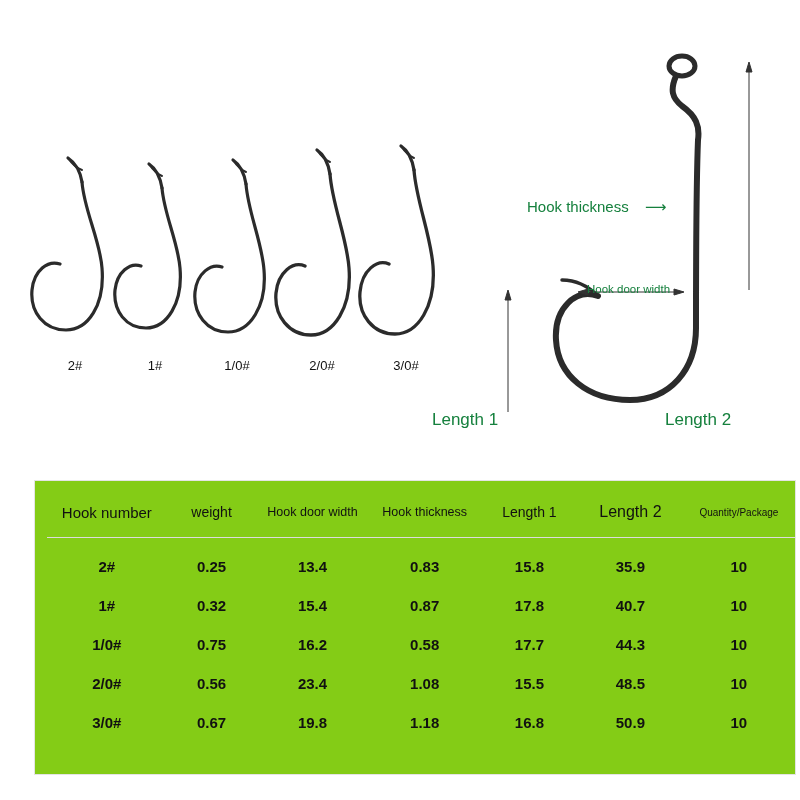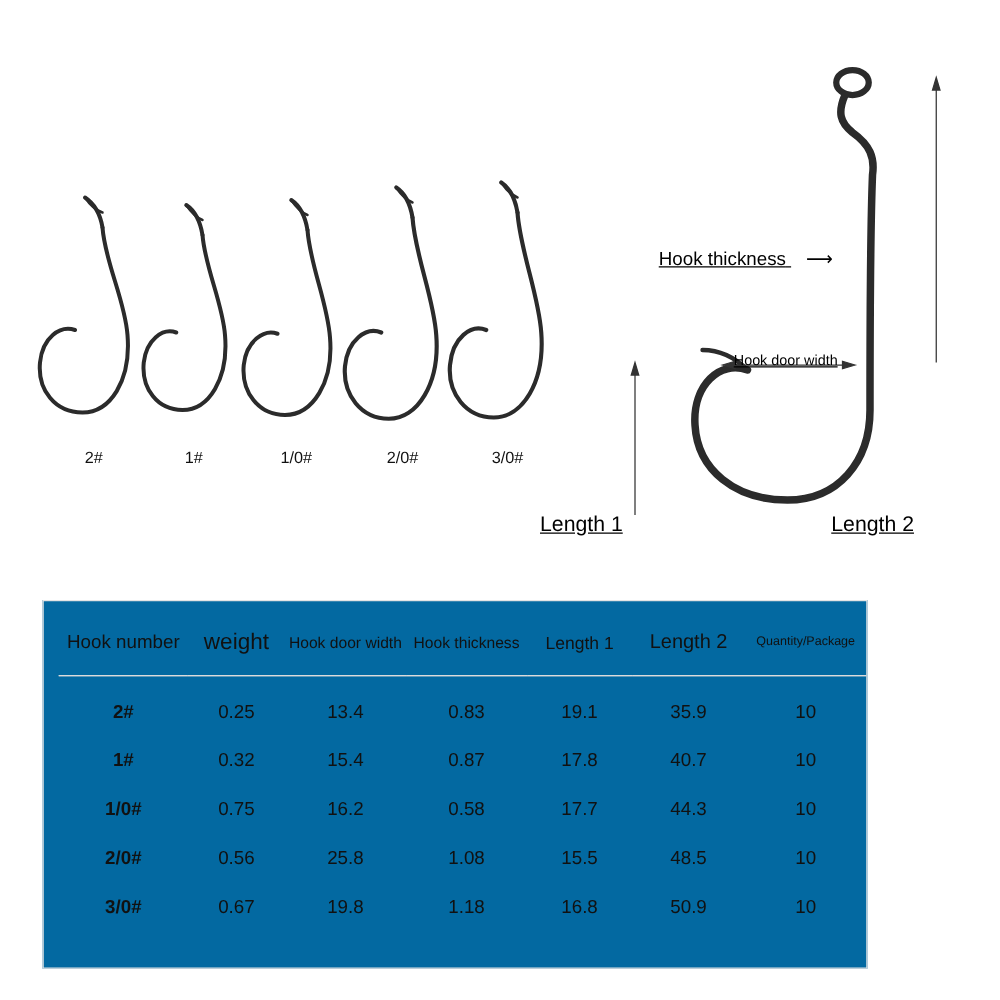--- a/index.html
+++ b/index.html
@@ -46,66 +46,66 @@
   .big-hook {
     position: absolute;
     left: 500px;
     top: 40px;
     width: 290px;
     height: 420px;
   }
   .annot {
     position: absolute;
     font-size: 15px;
-    color: #000000;
+    color: #15803d;
     white-space: nowrap;
-    text-decoration: underline;
   }
   .annot.small {
     font-size: 11.5px;
   }
 
   
   .spec-table {
     position: absolute;
     left: 34px;
     top: 480px;
-    width: 660px;
+    width: 762px;
     height: 295px;
-    background: #0369a1;
+    background: #84cc16;
     border: 1px solid #e4e4e4;
     box-sizing: border-box;
     padding-left: 12px;
   }
   table.spec {
     width: 100%;
     border-collapse: collapse;
     table-layout: fixed;
   }
   table.spec thead th {
     font-weight: normal;
     color: #111;
     padding: 22px 2px 16px 2px;
     text-align: center;
     vertical-align: middle;
     border-bottom: 1px solid #dcdcdc;
   }
   th.h-hooknumber { font-size: 15px; }
-  th.h-weight     { font-size: 18px; }
+  th.h-weight     { font-size: 14px; }
   th.h-doorwidth  { font-size: 12.5px; }
   th.h-thickness  { font-size: 12.5px; }
   th.h-length1    { font-size: 14px; }
   th.h-length2    { font-size: 16px; }
   th.h-qty        { font-size: 10px; }
 
   table.spec tbody td {
     text-align: center;
     font-size: 15px;
     color: #111;
     padding: 11px 2px;
+    font-weight: bold;
   }
   table.spec tbody td.col-name {
     font-weight: bold;
     font-size: 15px;
   }
   table.spec tbody tr:first-child td {
     padding-top: 20px;
   }
 </style>
 </head>
@@ -216,21 +216,21 @@
           <th class="h-length2">Length 2</th>
           <th class="h-qty">Quantity/Package</th>
         </tr>
       </thead>
       <tbody>
         <tr>
           <td class="col-name">2#</td>
           <td>0.25</td>
           <td>13.4</td>
           <td>0.83</td>
-          <td>19.1</td>
+          <td>15.8</td>
           <td>35.9</td>
           <td>10</td>
         </tr>
         <tr>
           <td class="col-name">1#</td>
           <td>0.32</td>
           <td>15.4</td>
           <td>0.87</td>
           <td>17.8</td>
           <td>40.7</td>
@@ -241,21 +241,21 @@
           <td>0.75</td>
           <td>16.2</td>
           <td>0.58</td>
           <td>17.7</td>
           <td>44.3</td>
           <td>10</td>
         </tr>
         <tr>
           <td class="col-name">2/0#</td>
           <td>0.56</td>
-          <td>25.8</td>
+          <td>23.4</td>
           <td>1.08</td>
           <td>15.5</td>
           <td>48.5</td>
           <td>10</td>
         </tr>
         <tr>
           <td class="col-name">3/0#</td>
           <td>0.67</td>
           <td>19.8</td>
           <td>1.18</td>

